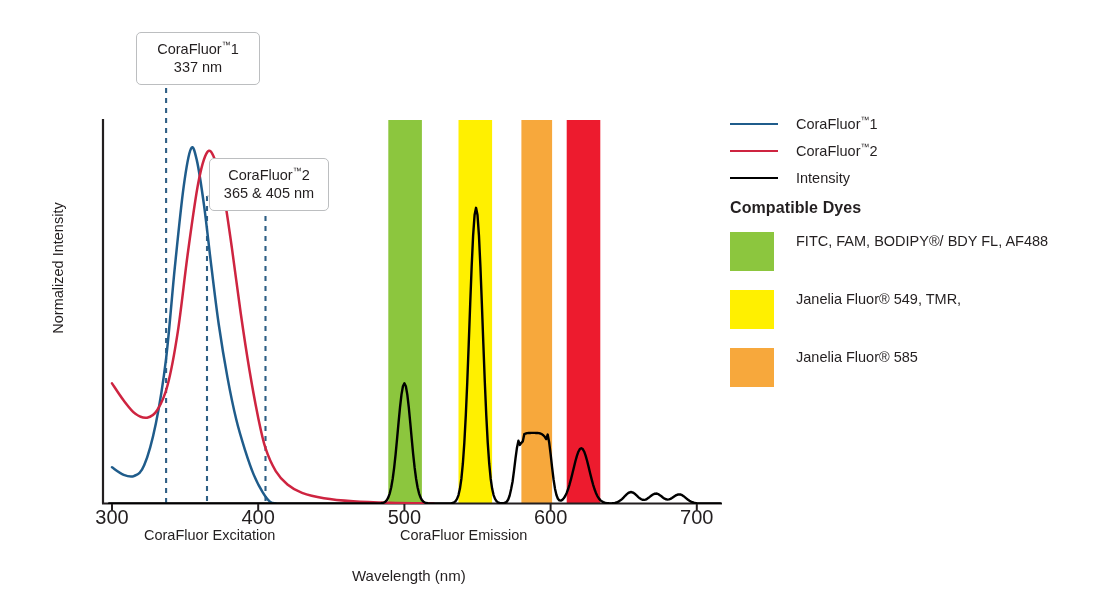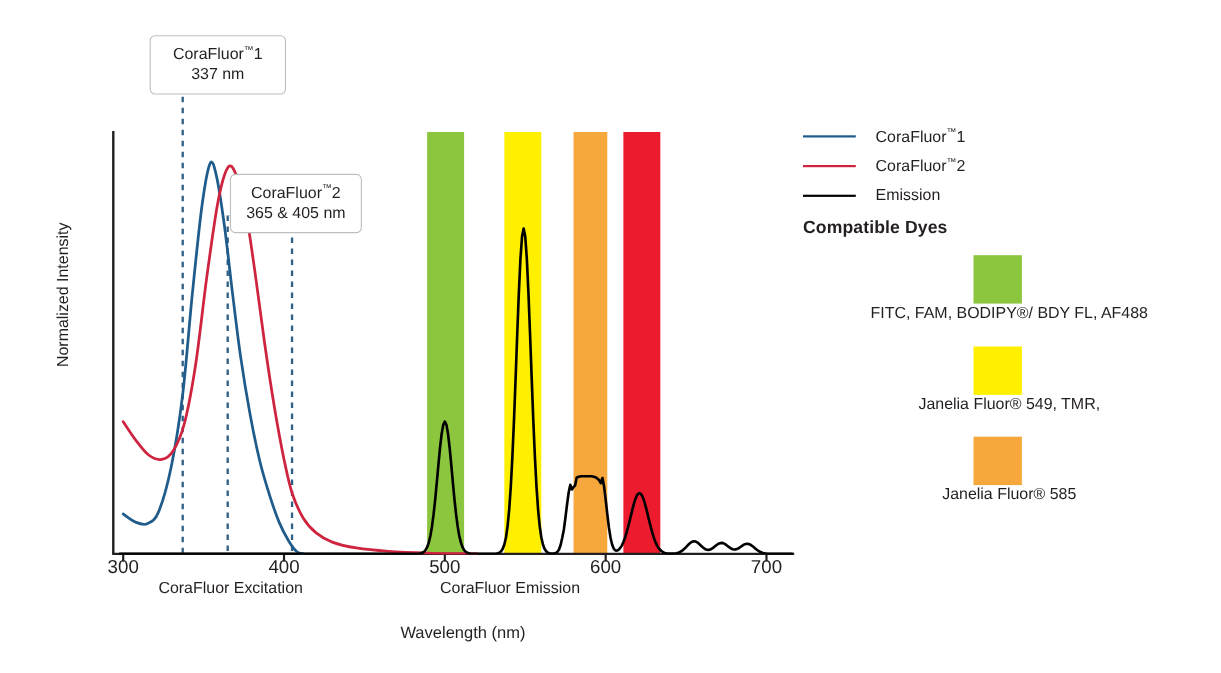--- a/index.html
+++ b/index.html
@@ -12,36 +12,36 @@
            border-radius:5px;text-align:center;line-height:1.25;
            font-size:14.5px;color:#231f20;padding:7px 10px 8px;box-sizing:border-box;}
   #callout-1{left:136px;top:32px;width:124px;}
   #callout-2{left:209px;top:158px;width:120px;}
   .callout .ln{display:block;white-space:nowrap;}
   .tm{font-size:9px;vertical-align:super;letter-spacing:0;}
 
   .axis-label{position:absolute;font-size:14.5px;color:#231f20;white-space:nowrap;}
   #lbl-exc{left:144px;top:527px;}
   #lbl-emi{left:400px;top:527px;}
-  #lbl-wave{left:352px;top:567px;font-size:15px;margin-left:12px;}
+  #lbl-wave{left:352px;top:567px;font-size:15px;}
   #lbl-ytitle{left:-32px;top:260px;width:180px;text-align:center;
               transform:rotate(-90deg);transform-origin:50% 50%;font-size:14.5px;}
-  .tick-lbl{position:absolute;font-size:17px;color:#231f20;
+  .tick-lbl{position:absolute;font-size:20px;color:#231f20;
             transform:translateX(-50%);white-space:nowrap;}
 
   #legend{position:absolute;left:730px;top:110px;width:370px;}
   .lrow{display:flex;align-items:center;height:27px;}
   .lswatch-line{width:48px;height:0;border-top-width:2.6px;border-top-style:solid;
                 margin-right:18px;flex:0 0 48px;}
   .lrow span.txt{font-size:14.5px;color:#231f20;white-space:nowrap;}
 
   #dyes-title{position:absolute;left:730px;top:199px;font-size:16px;
               font-weight:bold;color:#231f20;letter-spacing:.1px;}
   #dyes{position:absolute;left:730px;top:232px;width:375px;}
-  .drow{display:flex;align-items:center;margin-bottom:19px;flex-direction:column;}
+  .drow{display:flex;align-items:flex-start;margin-bottom:19px;}
   .dswatch{width:44px;height:39px;flex:0 0 44px;margin-right:22px;}
   .dtxt{font-size:14.5px;line-height:1.35;color:#231f20;}
 </style>
 </head>
 <body>
 
 <div id="figure">
 
   <svg class="plot" viewBox="0 0 1110 612">
     <defs>
@@ -106,21 +106,21 @@
       <div class="lrow">
         <div class="lswatch-line" style="border-top-color: rgb(31, 92, 139);"></div>
         <span class="txt"><span>CoraFluor</span><span class="tm">™</span><span>1</span></span>
       </div>
       <div class="lrow">
         <div class="lswatch-line" style="border-top-color: rgb(206, 36, 64);"></div>
         <span class="txt"><span>CoraFluor</span><span class="tm">™</span><span>2</span></span>
       </div>
       <div class="lrow">
         <div class="lswatch-line" style="border-top-color: rgb(0, 0, 0);"></div>
-        <span class="txt"><span>Emission</span></span>
+        <span class="txt"><span>Intensity</span></span>
       </div>
     </div>
 
   <div id="dyes-title">Compatible Dyes</div>
   <div id="dyes">
       <div class="drow">
         <div class="dswatch" style="background: rgb(140, 198, 62);"></div>
         <div class="dtxt">
           <div>FITC, FAM, BODIPY®/ BDY FL, AF488</div>
         </div>

